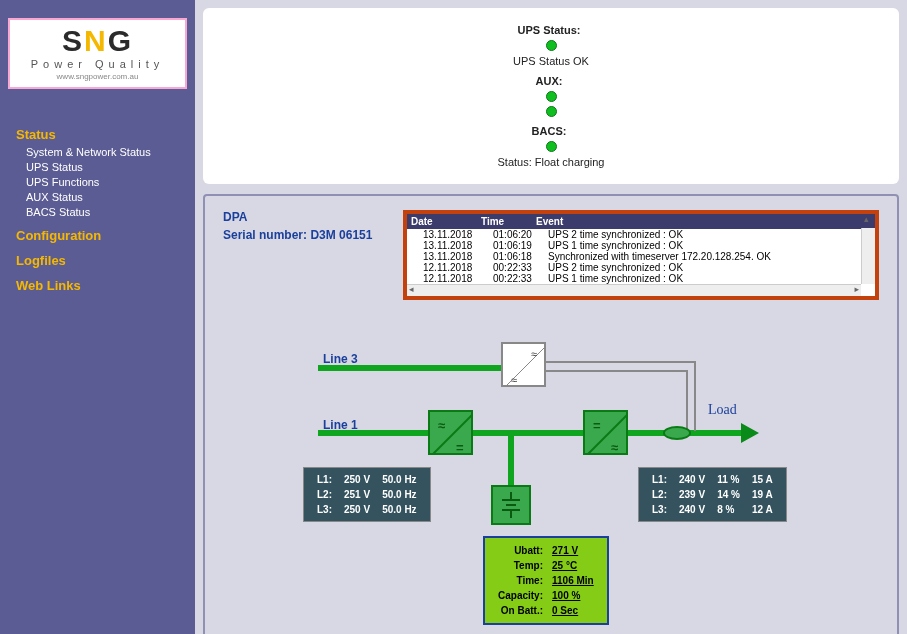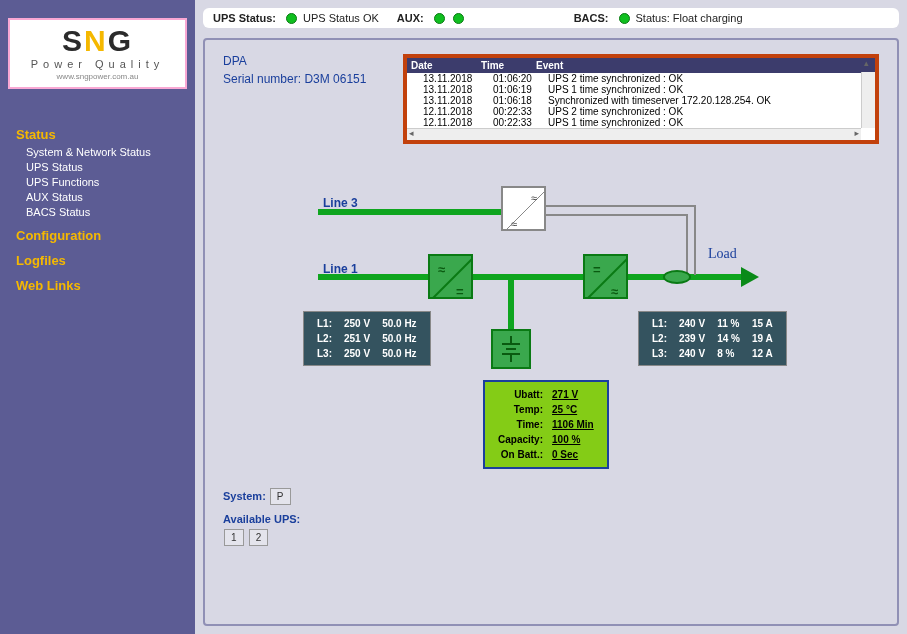--- a/index.html
+++ b/index.html
@@ -66,26 +66,27 @@
   }
   .main {
     flex: 1;
     display: flex;
     flex-direction: column;
     padding: 8px;
   }
   .status-bar {
     background: #fff;
     border-radius: 6px;
-    padding: 4px 10px;
+    padding: 16px 10px;
     display: flex;
     align-items: center;
     gap: 4px;
     font-size: 11px;
     color: #222;
+    flex-direction: column;
   }
   .status-bar b { font-weight: bold; margin-right: 4px;}
   .led {
     display: inline-block;
     width: 11px;
     height: 11px;
     border-radius: 50%;
     background: #0fbf1f;
     border: 1px solid #0a7a14;
     vertical-align: middle;
@@ -100,21 +101,21 @@
     padding: 14px 18px;
     position: relative;
   }
   .hdr-row {
     display: flex;
     gap: 20px;
     align-items: flex-start;
   }
   .hdr-left {
     width: 160px;
-    font-weight: normal;
+    font-weight: bold;
     color: #1a3f9c;
     font-size: 12px;
   }
   .hdr-left div { margin-bottom: 4px; }
   .log-box {
     flex: 1;
     background: #fff;
     border: 4px solid #c2410c;
     height: 90px;
     font-size: 10px;

